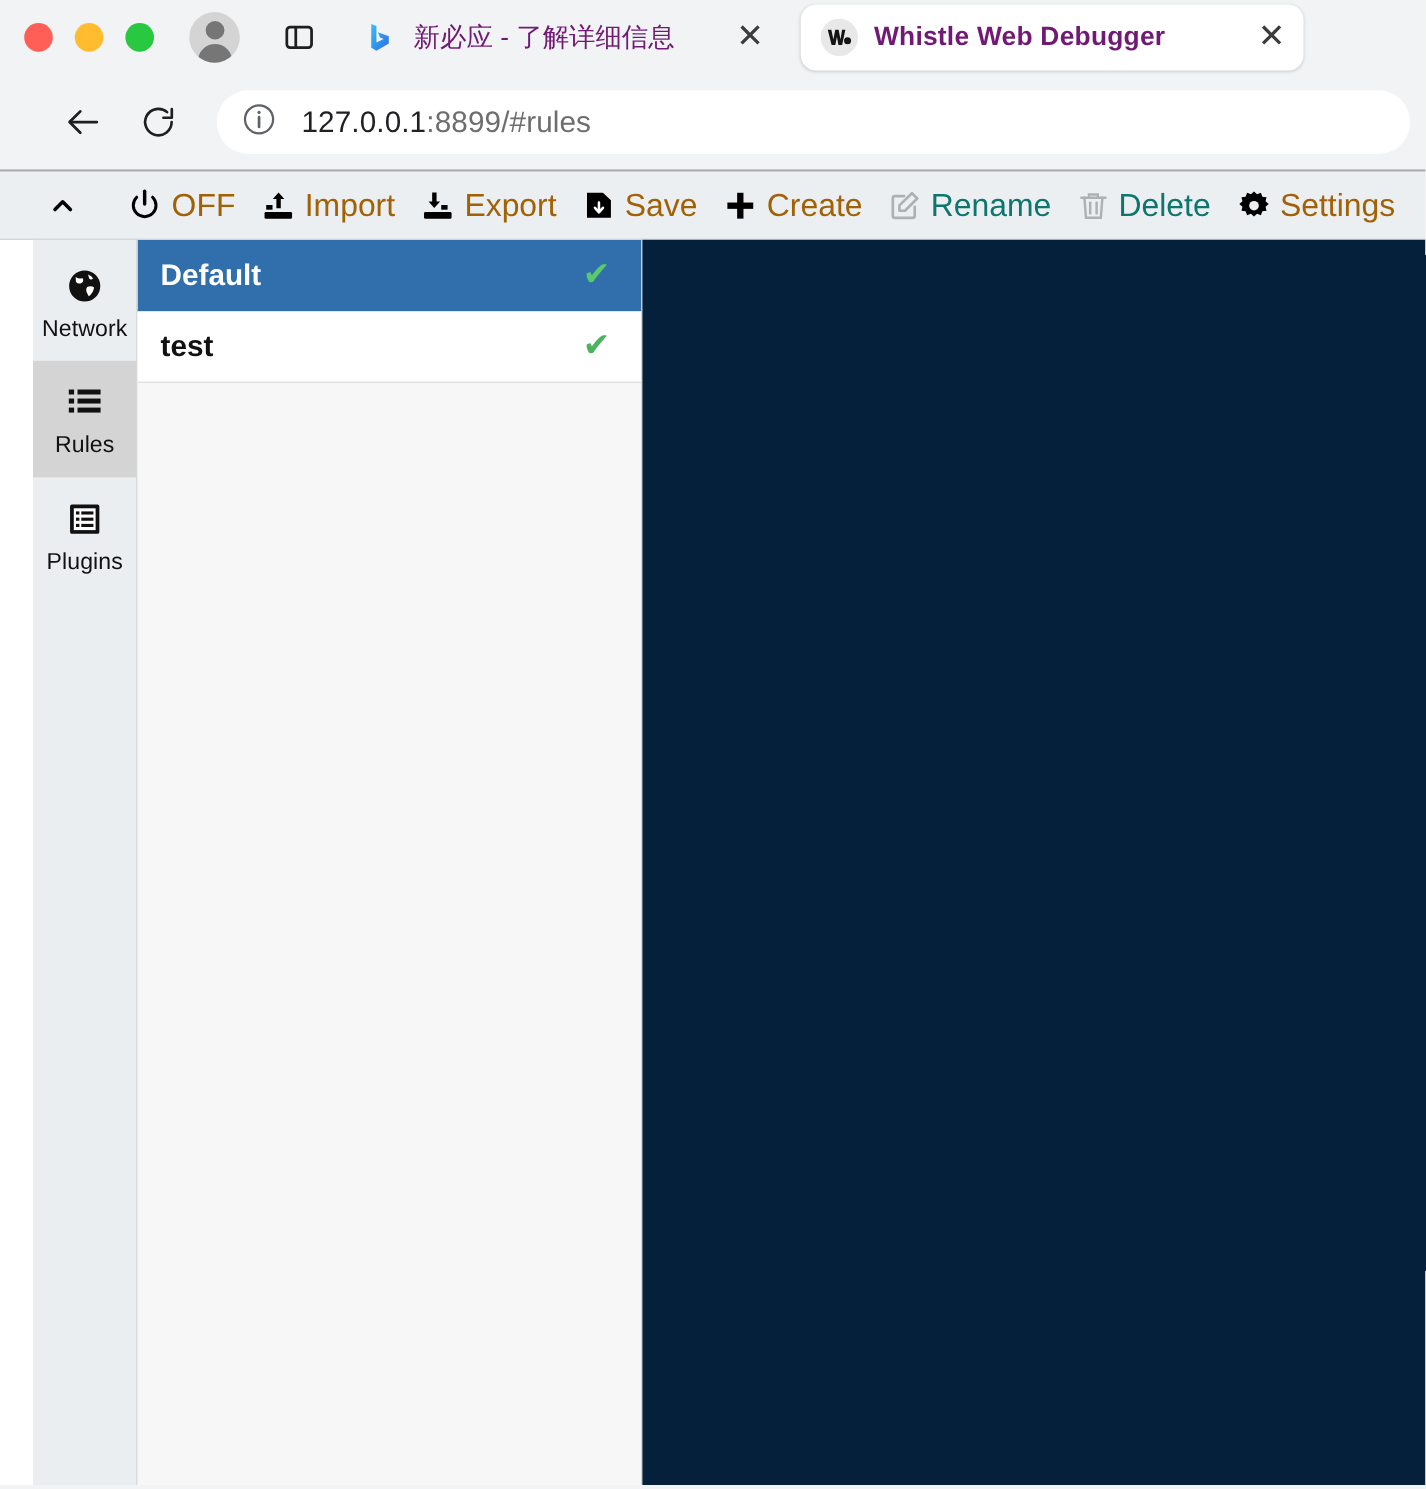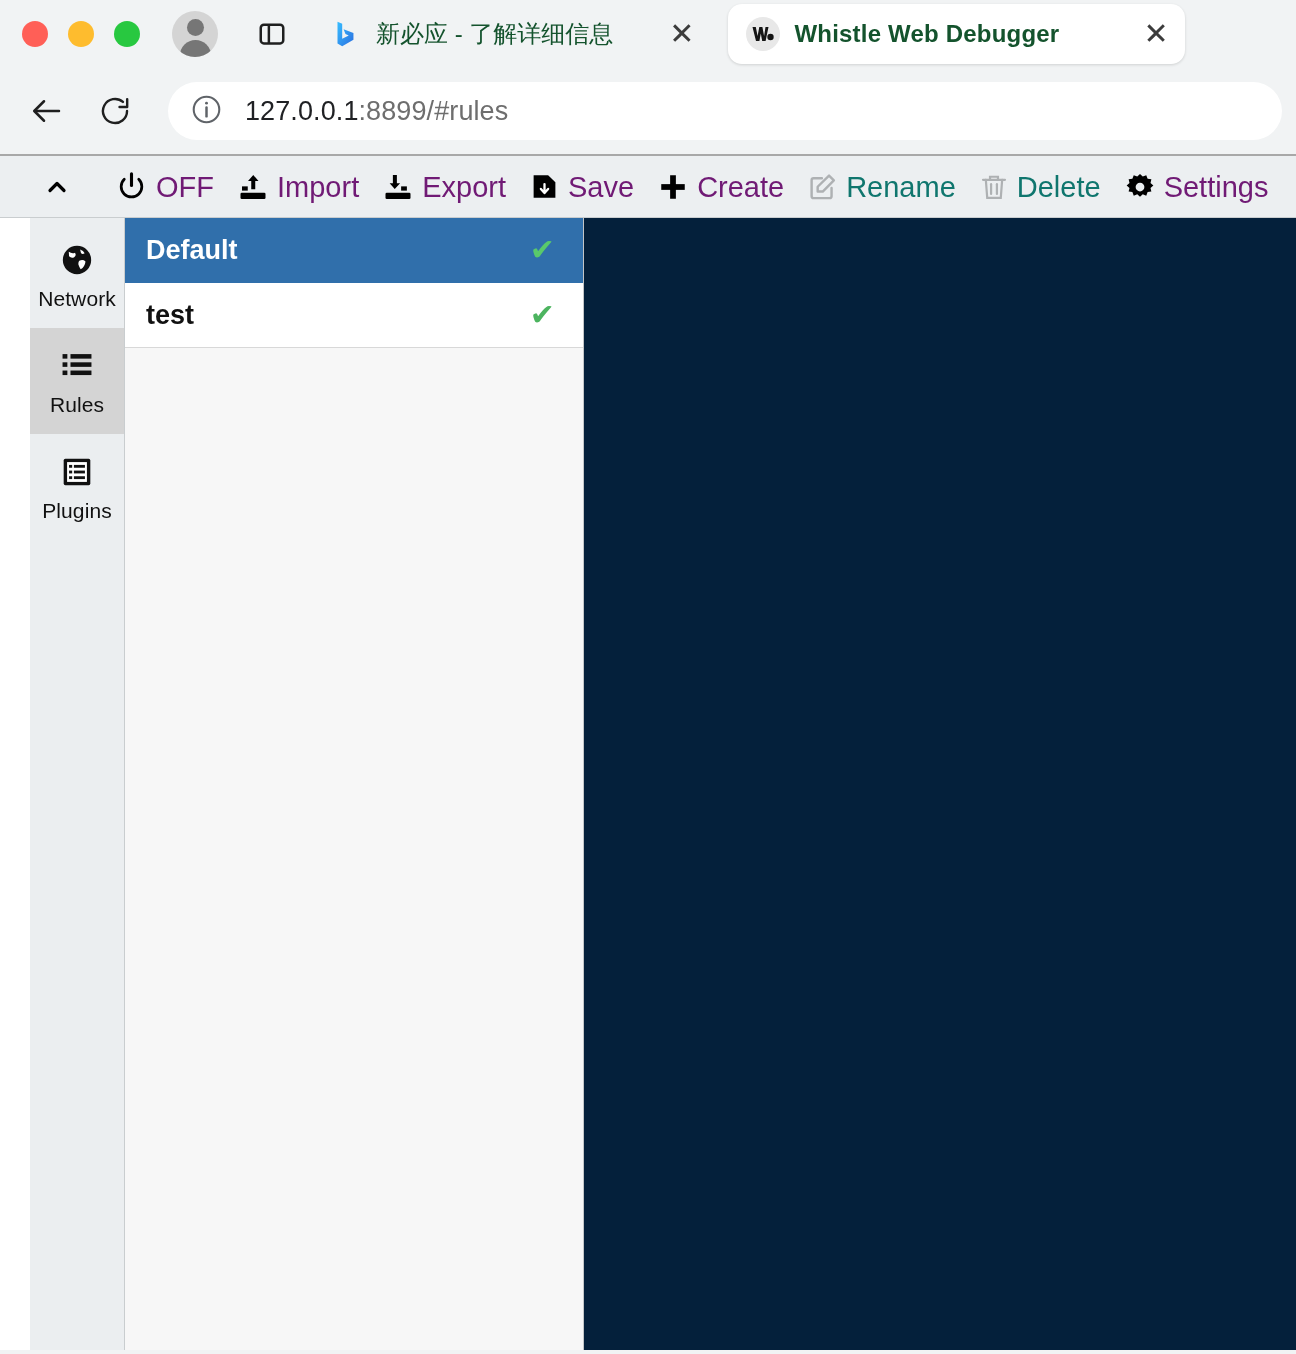--- a/index.html
+++ b/index.html
@@ -77,21 +77,21 @@
     padding: 0 16px 0 18px;
     flex: none;
     gap: 14px;
   }
   .tab.inactive { background: transparent; margin-left: 20px; }
   .tab.active   { background: #ffffff; box-shadow: 0 1px 3px rgba(0,0,0,0.14); margin-left: 18px; }
 
   .tab-favicon { width: 34px; height: 34px; flex: none; display:flex; align-items:center; justify-content:center;}
   .tab-title {
     font-size: 24px;
-    color: #14532d;
+    color: #701a75;
     white-space: nowrap;
   }
   .tab.inactive .tab-title { font-weight: 400; }
   .tab.active .tab-title { font-weight: 700; letter-spacing: .2px; }
   .tab-close {
     margin-left: auto;
     padding-left: 42px;
     font-size: 30px;
     color: #3c3c3c;
     line-height: 1;
@@ -100,20 +100,21 @@
   }
   .tab.active .tab-close { padding-left: 70px; }
 
   
   .navbar {
     height: 86px;
     display: flex;
     align-items: center;
     padding: 0 14px 0 18px;
     gap: 10px;
+    margin-left: 29px;
   }
   .nav-btn {
     width: 58px; height: 58px;
     display: flex; align-items: center; justify-content: center;
     border-radius: 50%;
     flex: none;
   }
   .omnibox {
     flex: 1;
     height: 58px;
@@ -153,21 +154,21 @@
     overflow: hidden;
     white-space: nowrap;
   }
   .tb-item {
     display: inline-flex;
     align-items: center;
     gap: 9px;
     padding: 0 12px;
     height: 62px;
     font-size: 29px;
-    color: #701a75;
+    color: #a16207;
     flex: none;
   }
   .tb-item.disabled { color: #0f766e; justify-content: space-between; }
   .tb-item.chev { padding: 0 30px 0 22px; }
   .tb-label { line-height: 1; position: relative; top: 1px; }
   .tb-icon { display: inline-flex; align-items: center; justify-content: center; flex: none; }
 
   
   .wt-body {
     display: flex;

